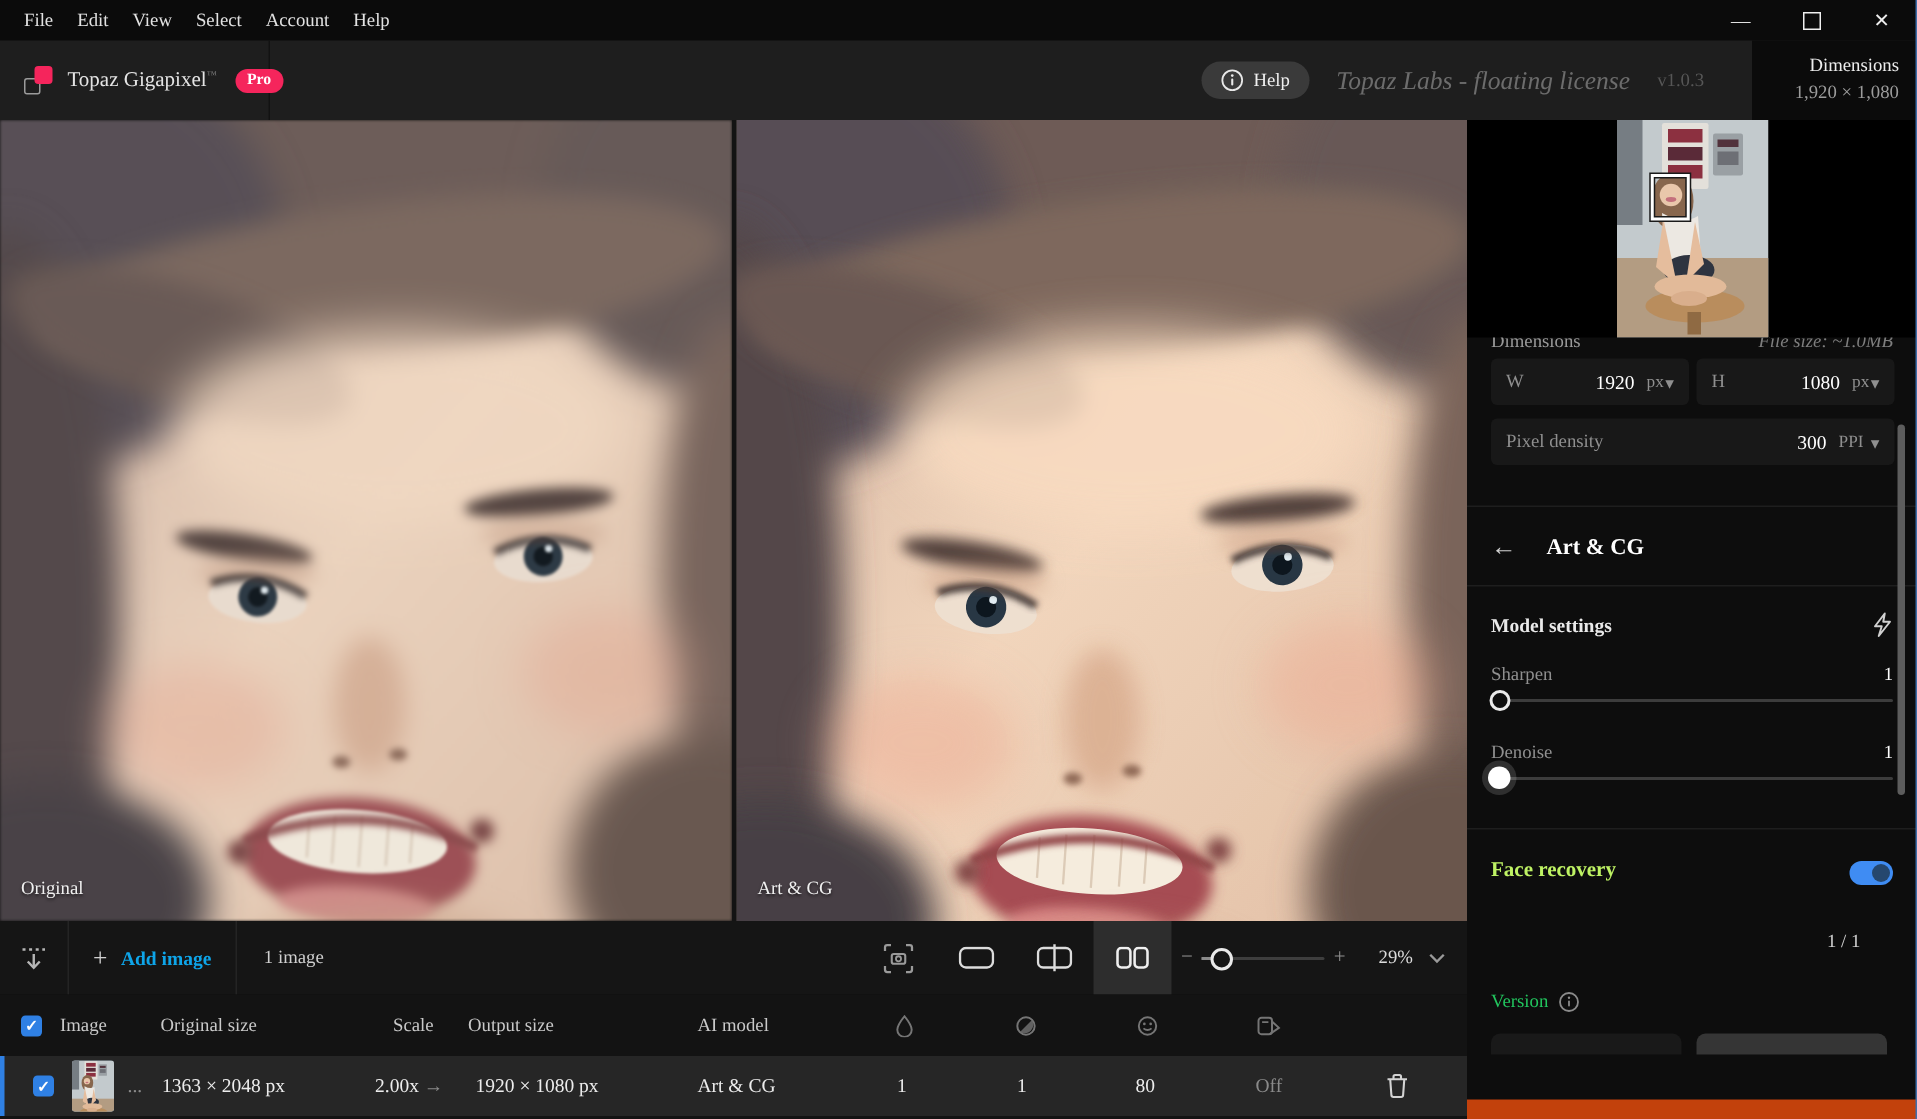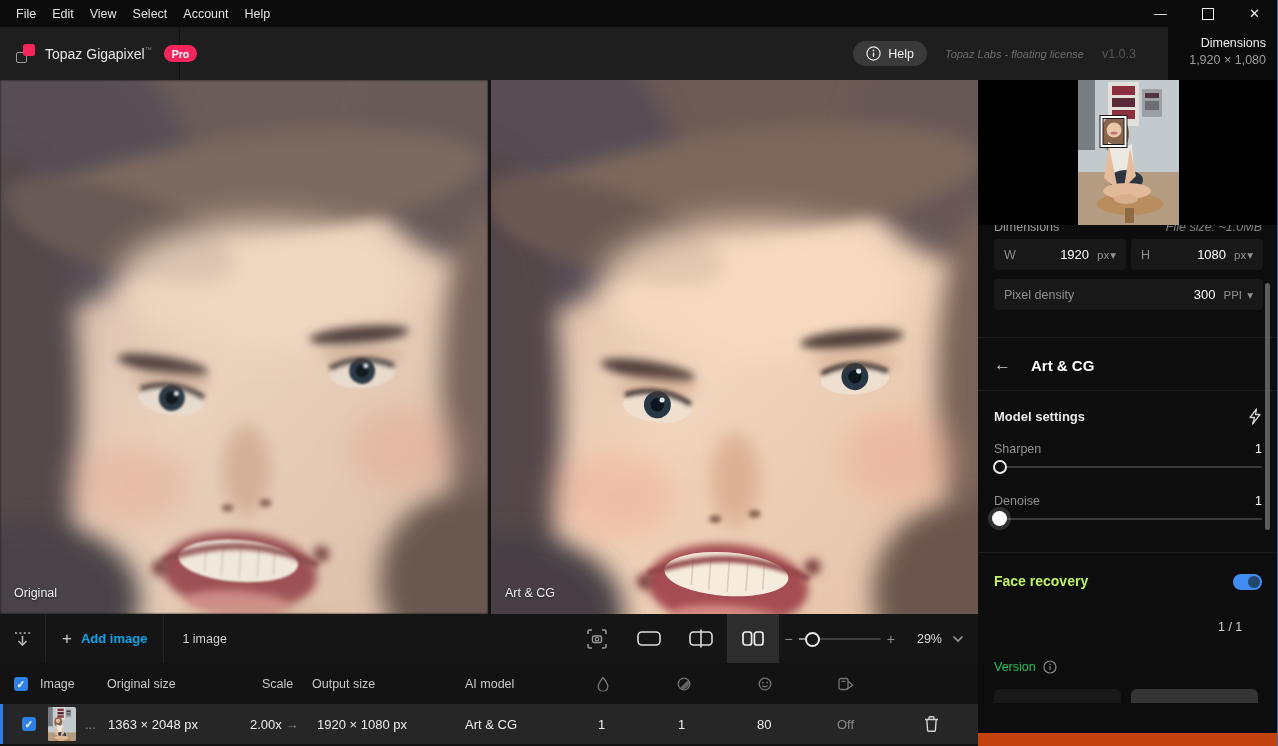--- a/index.html
+++ b/index.html
@@ -1,17 +1,17 @@
 <!DOCTYPE html>
 <html><head>
 <meta charset="utf-8">
 <style>
   html,body{margin:0;padding:0;background:#000;}
   .window{position:relative;width:1278px;height:746px;overflow:hidden;
-    background:#0d0d0d;font-family:Liberation Sans, sans-serif;color:#e8e8e8;}
+    background:#0d0d0d;font-family:Liberation Serif, serif;color:#e8e8e8;}
   .abs{position:absolute;}
 
   
   .menubar{left:0;top:0;width:1278px;height:27px;background:#0b0b0b;
     display:flex;align-items:center;}
   .menu-items{display:flex;gap:16px;padding-left:16px;font-size:12.5px;color:#e2e2e2;}
   .menu-item{cursor:default;}
   .win-controls{margin-left:auto;display:flex;height:27px;}
   .win-btn{width:47px;height:27px;display:flex;align-items:center;justify-content:center;color:#efefef;}
   .glyph-min{font-size:13px;}
@@ -26,21 +26,21 @@
   .logo{position:relative;width:19px;height:19px;flex:0 0 auto;}
   .logo .back{position:absolute;left:0;bottom:0;width:9px;height:9px;border:1.5px solid #9b9b9b;border-radius:2px;}
   .logo .front{position:absolute;right:0;top:0;width:12px;height:12px;background:#f5255c;border-radius:2.5px;}
   .brand-name{font-size:14px;color:#e4e4e4;white-space:nowrap;}
   .tm{font-size:7px;color:#7a7a7a;vertical-align:top;}
   .pro-badge{background:#f5255c;color:#fff;font-size:10.5px;font-weight:bold;
     border-radius:9px;padding:2.5px 8px;margin-left:2px;}
   .header-right{margin-left:auto;display:flex;align-items:center;gap:18px;}
   .help-pill{display:flex;align-items:center;gap:7px;background:#3a3a3a;border-radius:15px;
     padding:5px 13px;font-size:12.5px;color:#f0f0f0;}
-  .license{font-style:italic;color:#6c6c6c;font-size:11px;}
+  .license{font-style:italic;color:#6c6c6c;font-size:17px;}
   .app-version{color:#565656;font-size:12.5px;margin-right:14px;}
   .dim-block{width:110px;height:53px;background:#0b0b0b;box-sizing:border-box;
     padding:9px 12px 0 0;text-align:right;}
   .dim-label{font-size:12.5px;color:#ececec;}
   .dim-value{font-size:12.5px;color:#9c9c9c;margin-top:3px;}
 
   
   .canvas{left:0;top:80px;width:978px;height:534px;background:#101010;}
   .pane{position:absolute;top:0;height:534px;overflow:hidden;}
   .pane-left{left:0;width:488px;}

